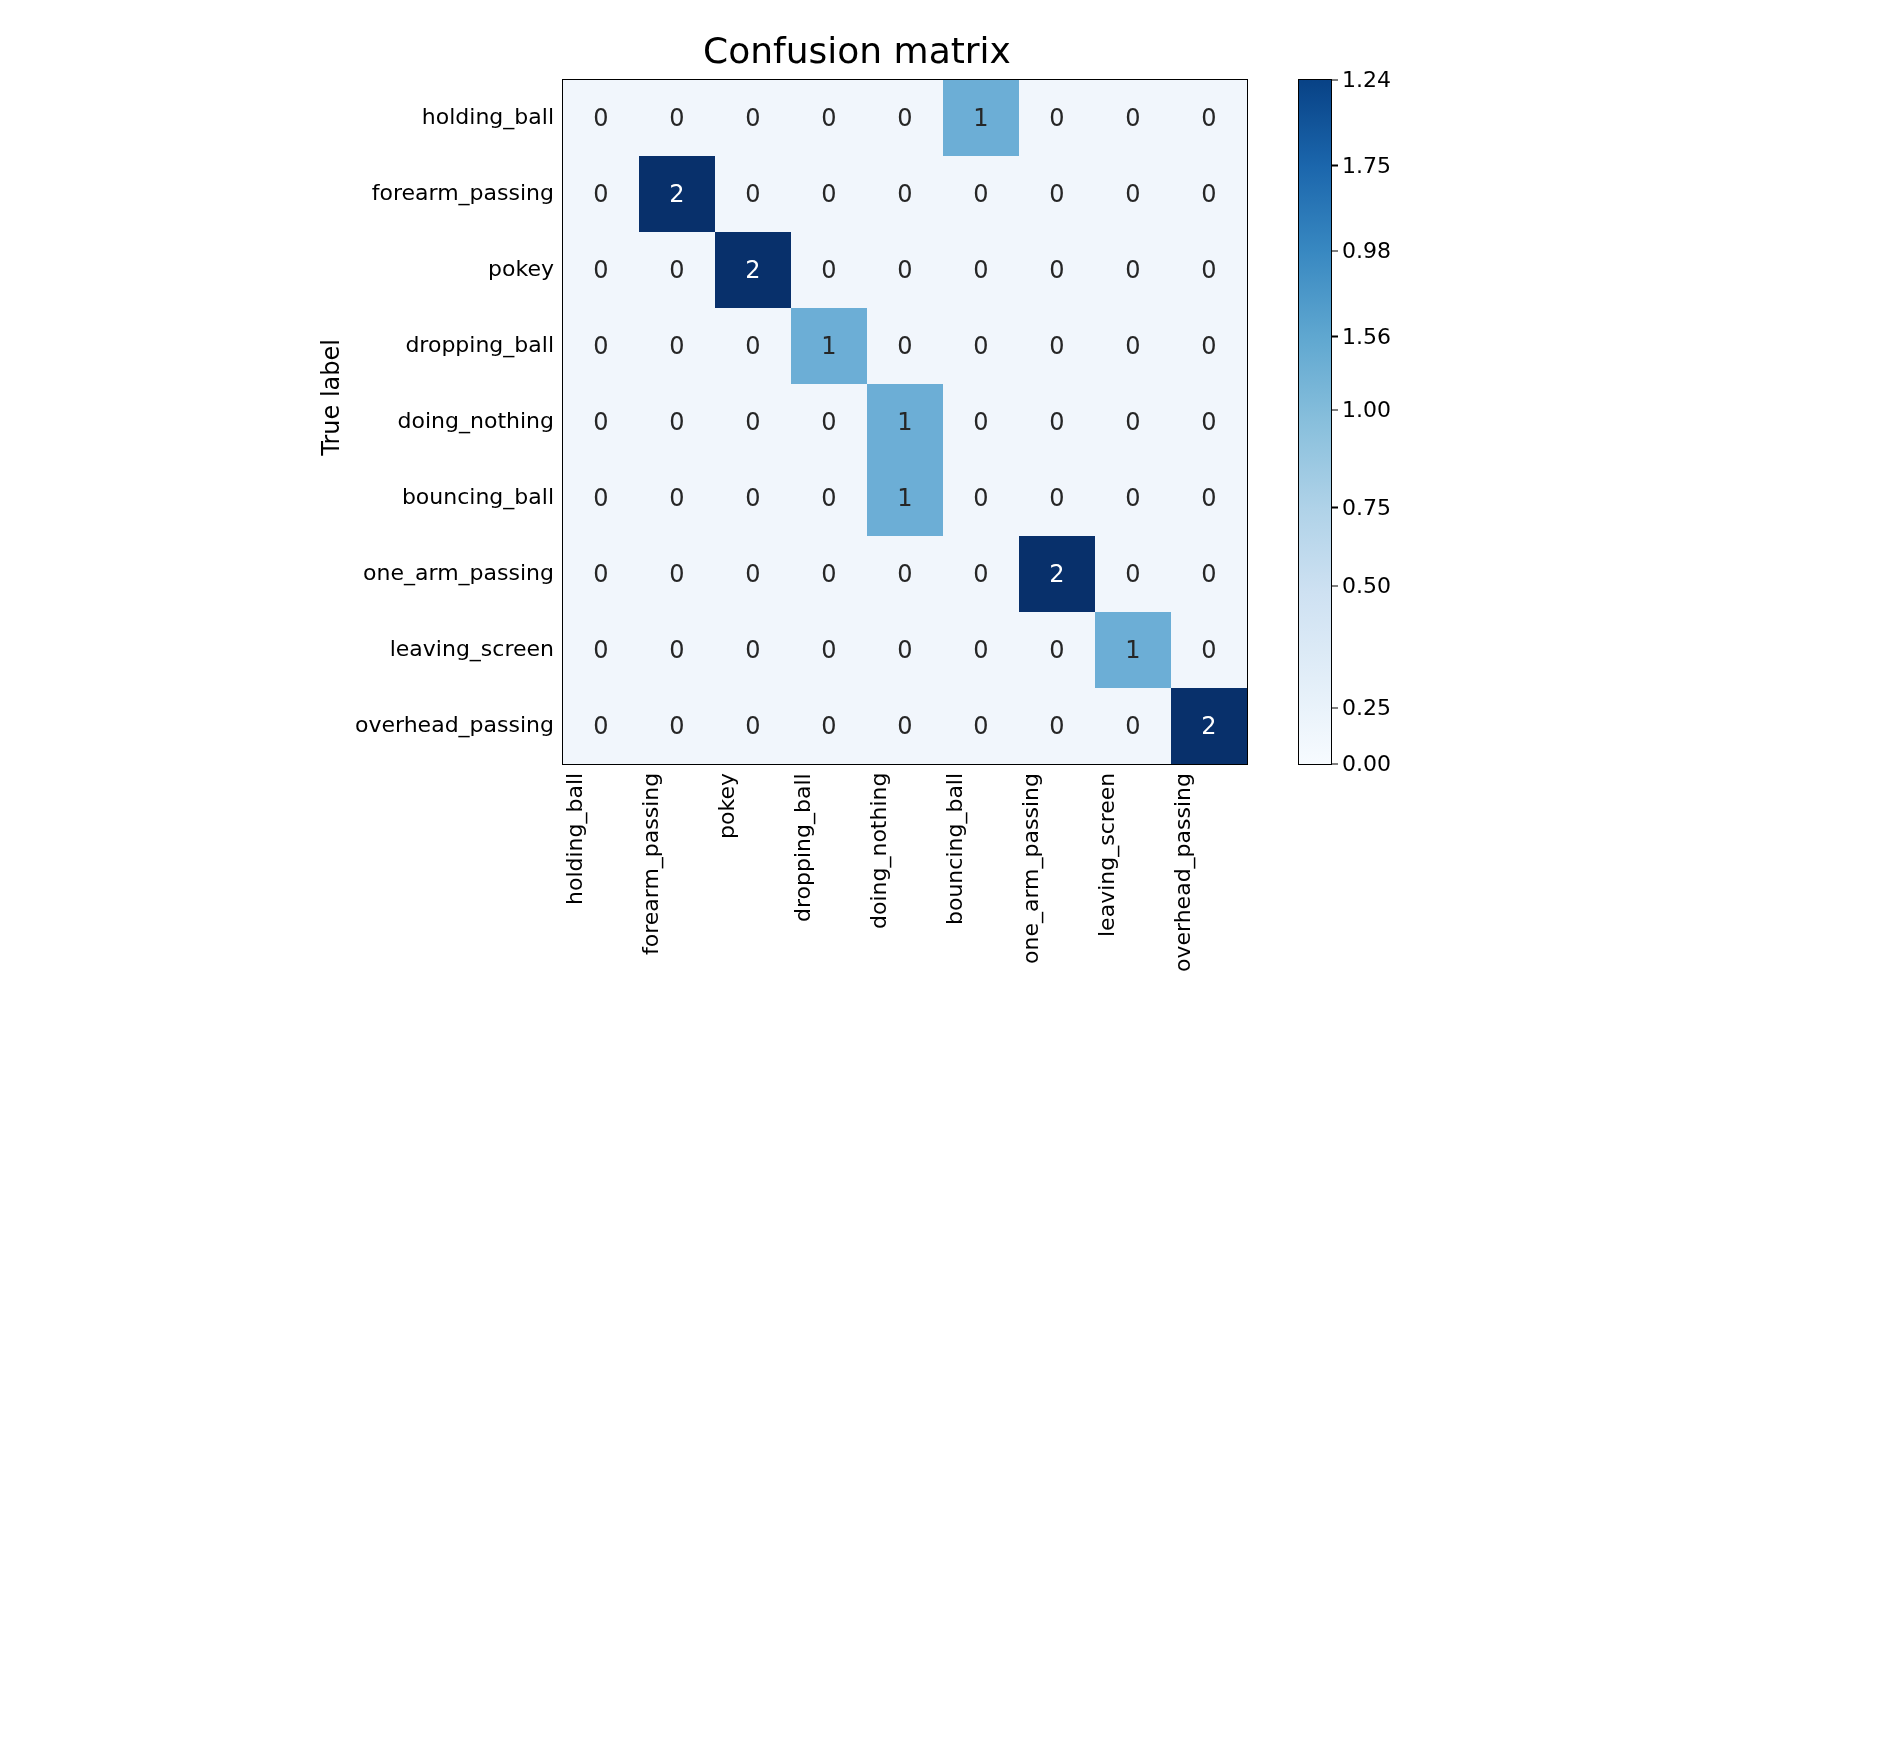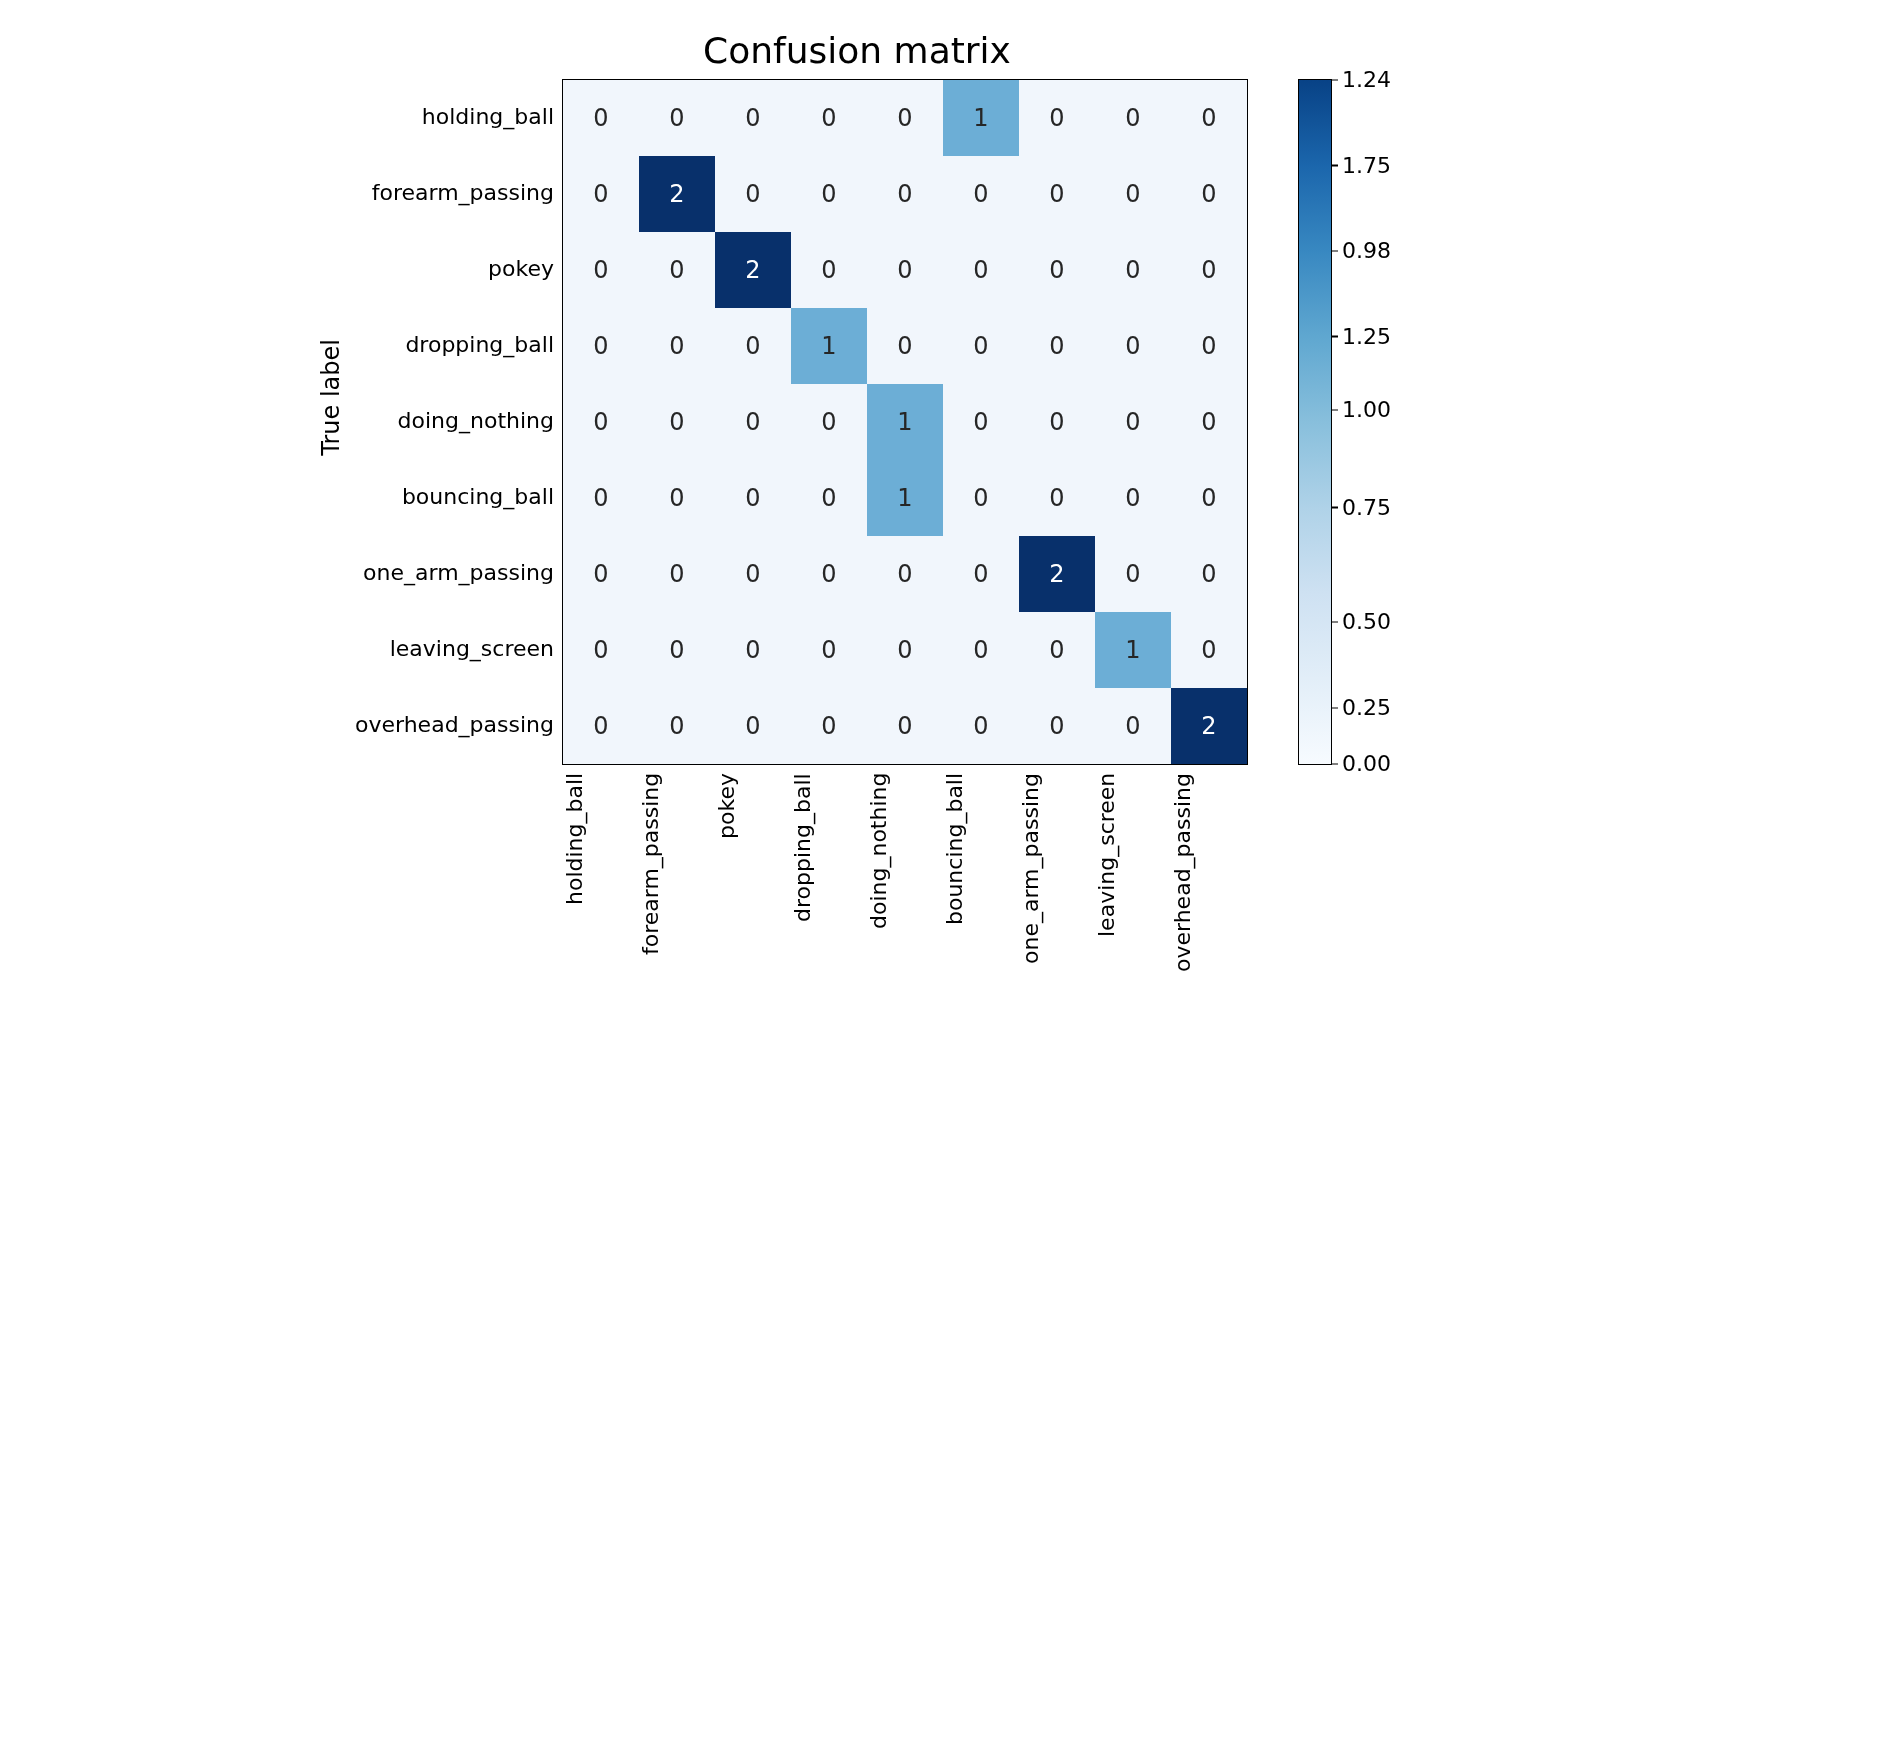--- a/index.html
+++ b/index.html
@@ -248,24 +248,24 @@
           <div>one_arm_passing</div>
           <div>leaving_screen</div>
           <div>overhead_passing</div>
         </div>
     </div>
     <div class="colorbar-area">
       <div class="colorbar"></div>
       <div class="cb-ticks" id="cbticks">
           <div class="cb-tick" style="top: 684px;">0.00</div>
           <div class="cb-tick" style="top: 628px;">0.25</div>
-          <div class="cb-tick" style="top: 542px; text-align: center;">0.50</div>
+          <div class="cb-tick" style="top: 506px; text-align: center;">0.50</div>
           <div class="cb-tick" style="top: 427.5px;">0.75</div>
           <div class="cb-tick" style="top: 330px;">1.00</div>
-          <div class="cb-tick" style="top: 256.5px;">1.25</div>
+          <div class="cb-tick" style="top: 256.5px;">1.56</div>
           <div class="cb-tick" style="top: 171px;">0.98</div>
           <div class="cb-tick" style="top: 85.5px;">1.75</div>
           <div class="cb-tick" style="top: 0px;">1.24</div>
         </div>
     </div>
   </div>
 
 </div>
 
 </body></html>

